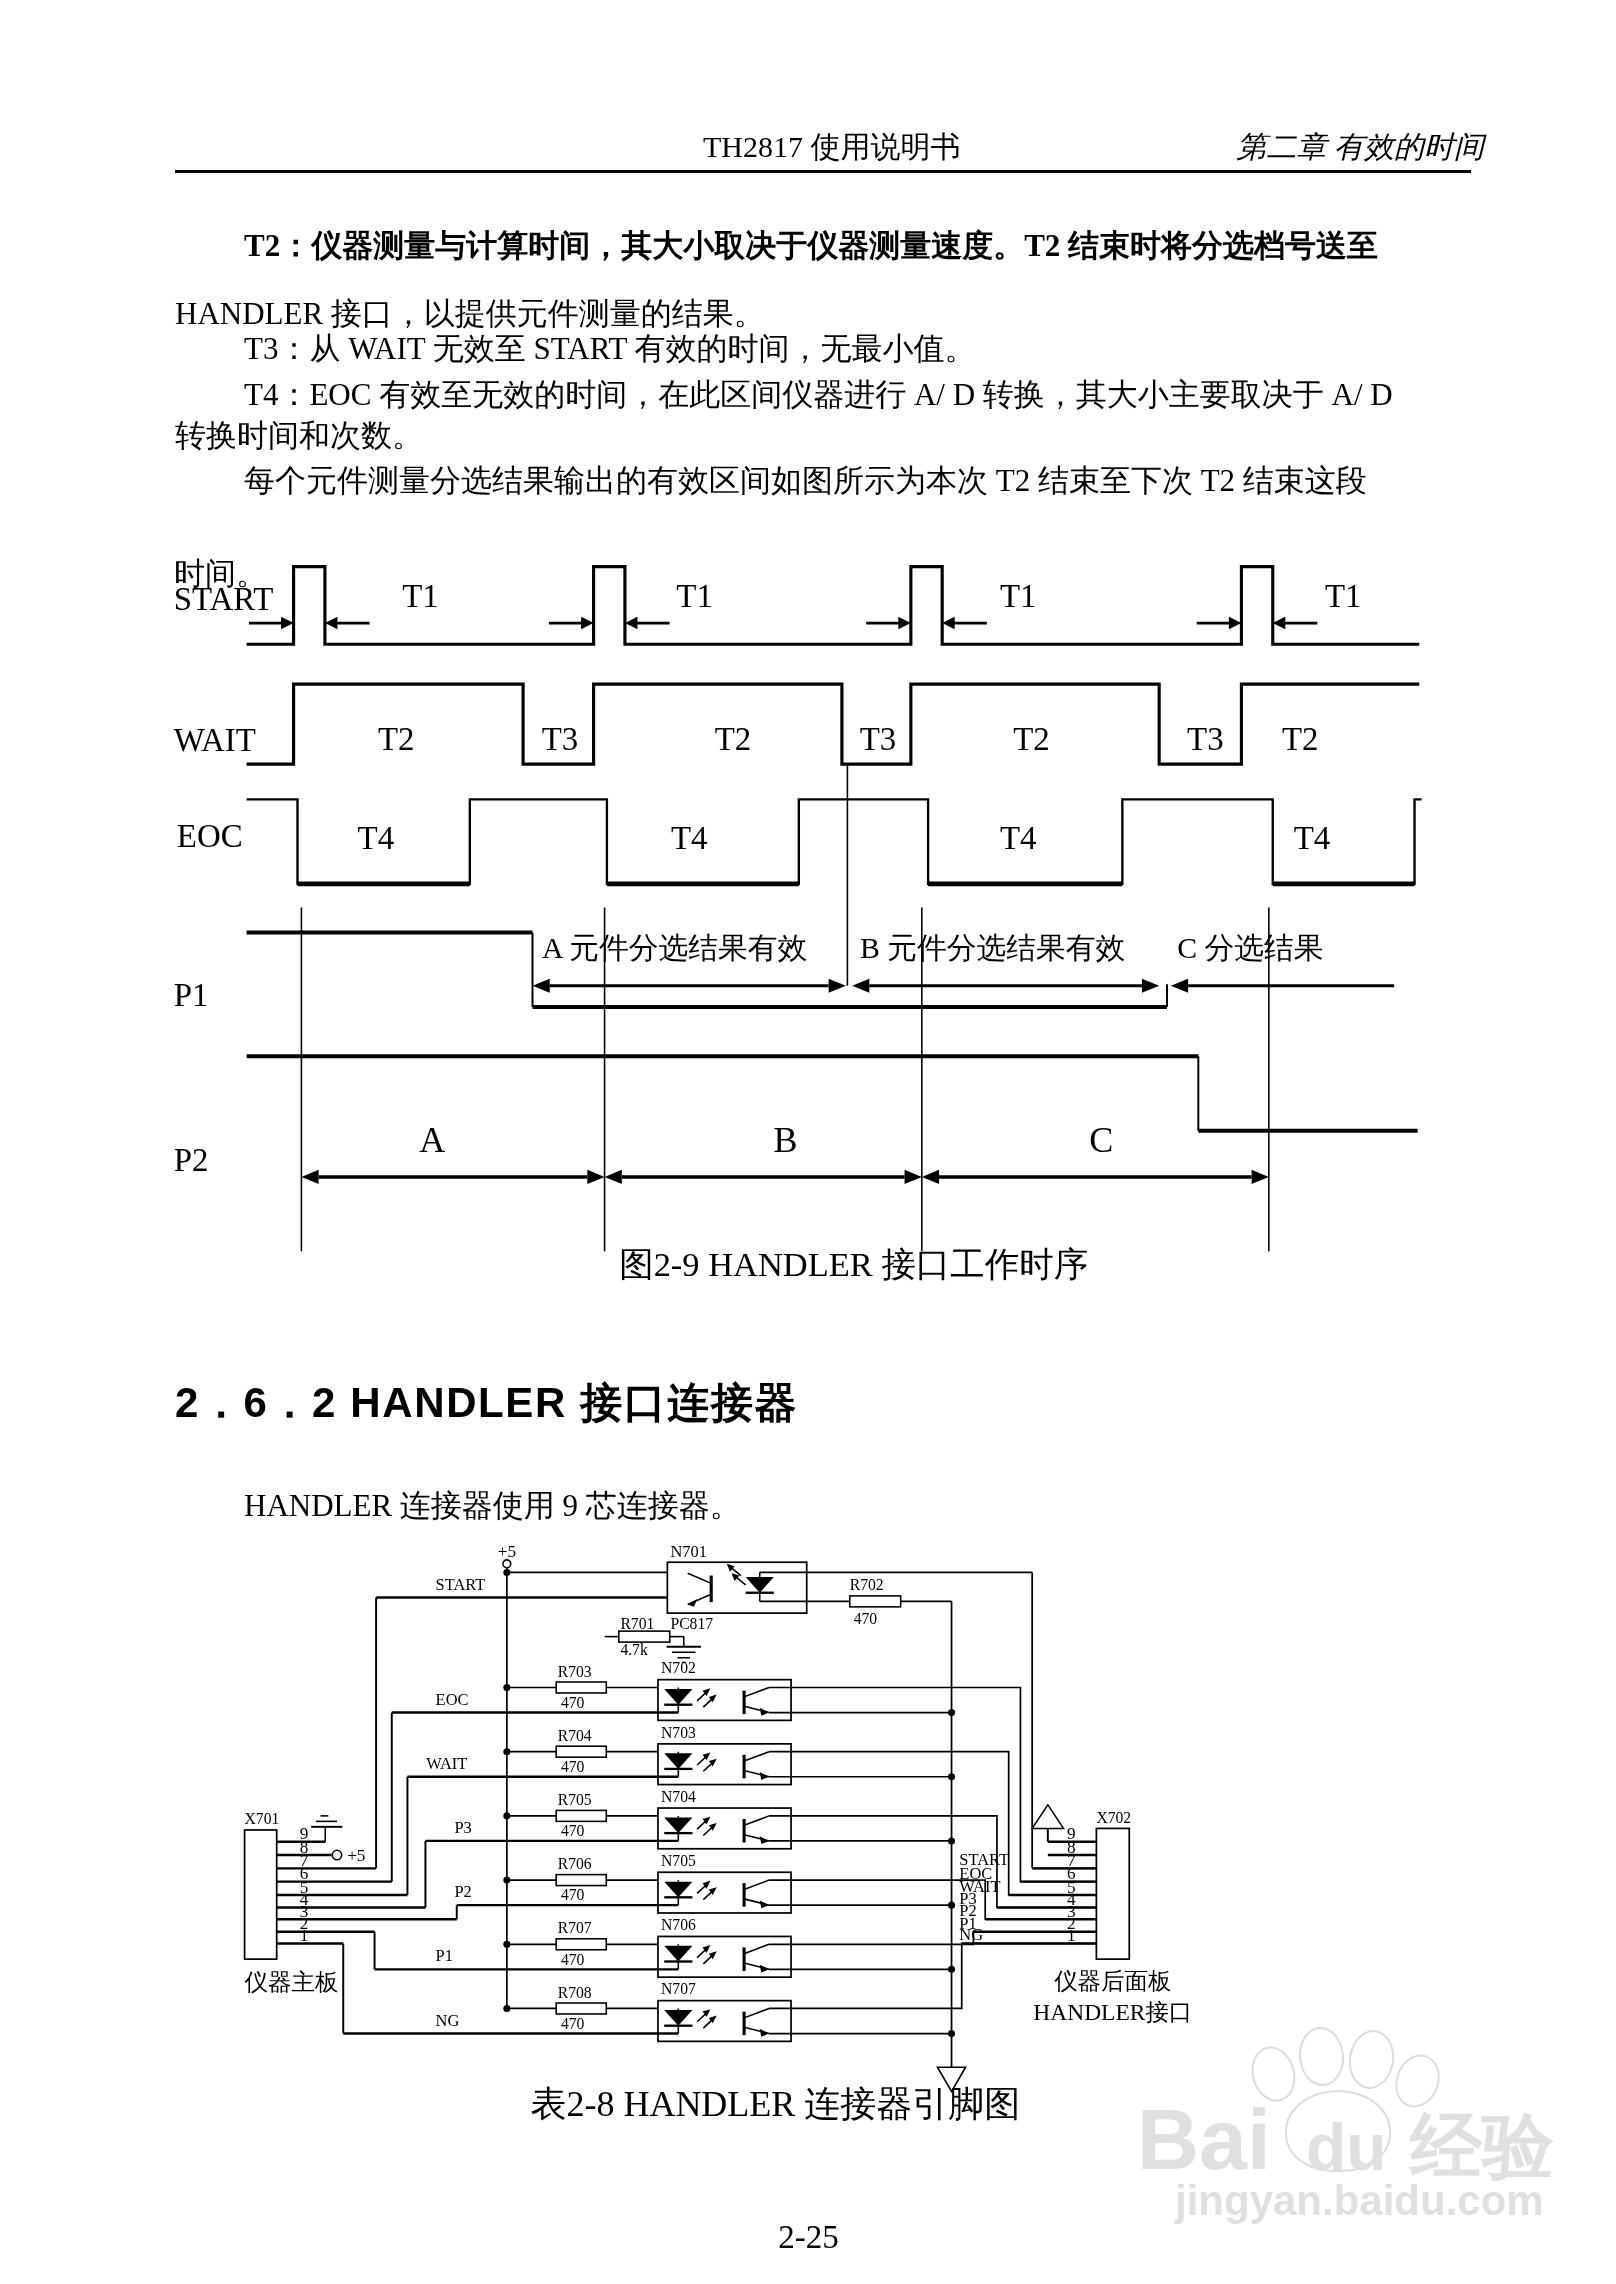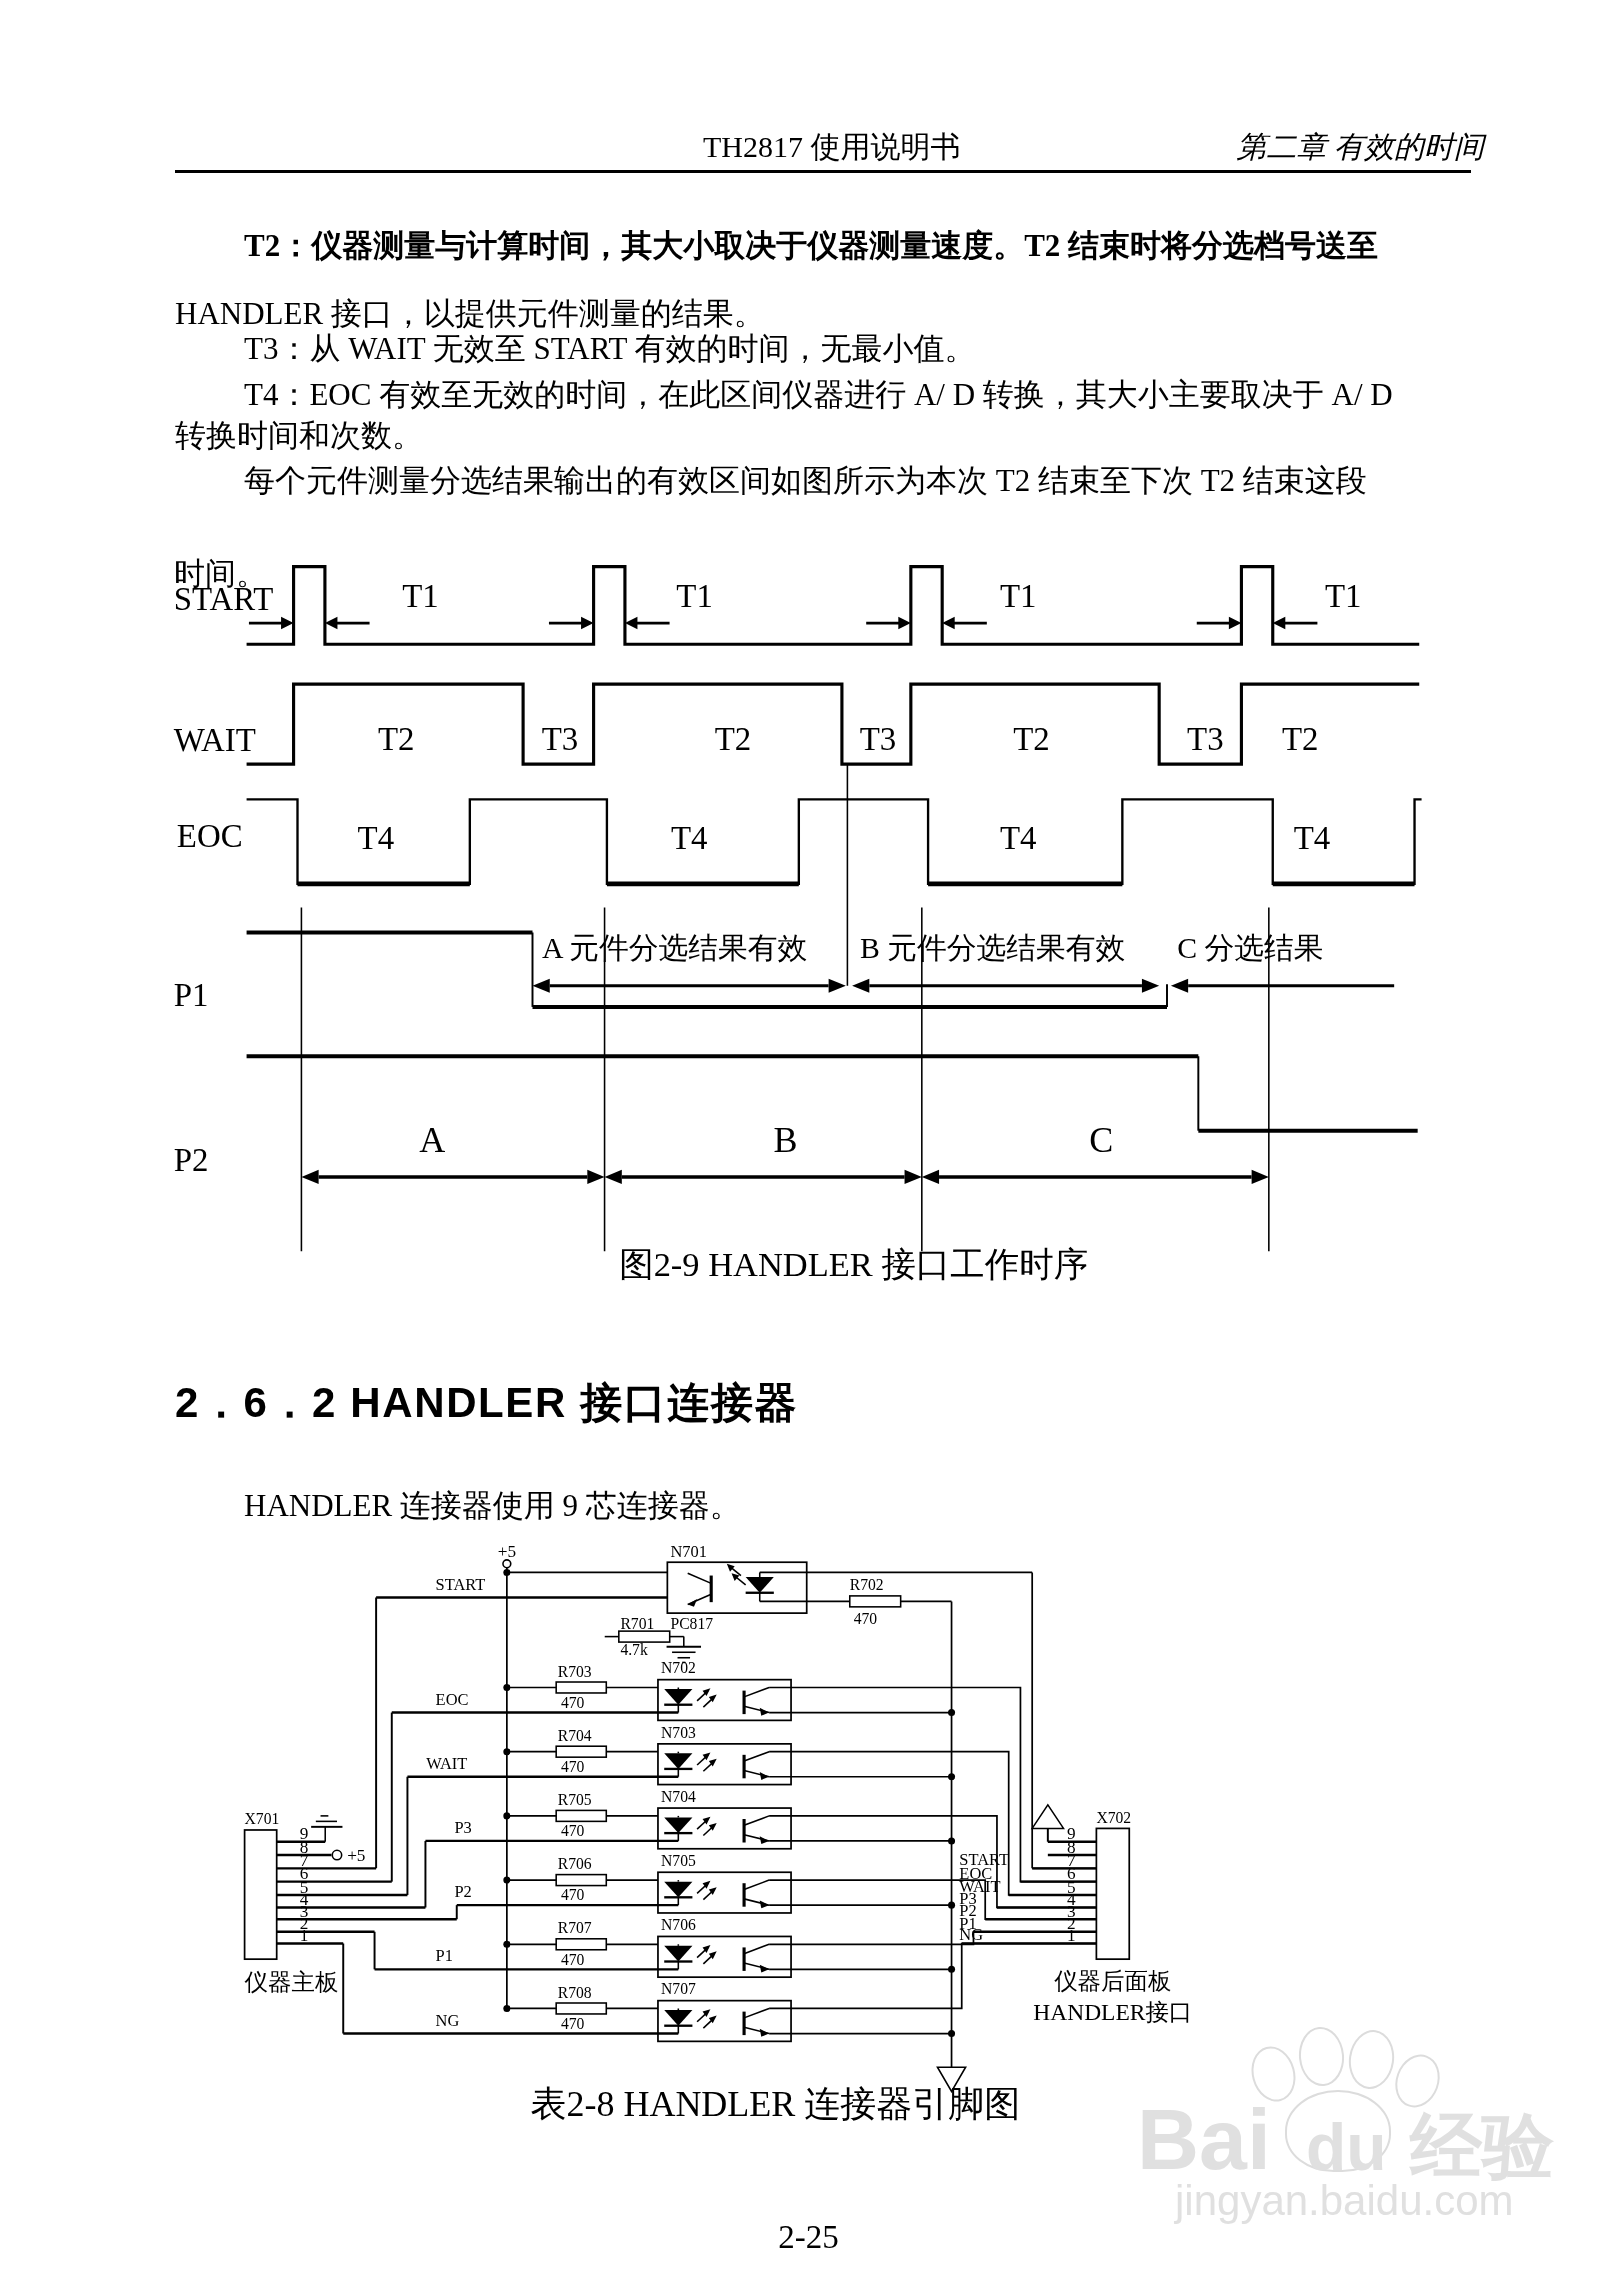--- a/index.html
+++ b/index.html
@@ -450,19 +450,19 @@
 
   <div>
     <div class="toe" style="left:1252px;top:2046px;width:39px;height:52px;transform:rotate(-15deg);"></div>
     <div class="toe" style="left:1299px;top:2027px;width:41px;height:55px;transform:rotate(-5deg);"></div>
     <div class="toe" style="left:1349px;top:2030px;width:41px;height:55px;transform:rotate(8deg);"></div>
     <div class="toe" style="left:1396px;top:2054px;width:39px;height:50px;transform:rotate(20deg);"></div>
     <div class="toe" style="left:1285px;top:2090px;width:102px;height:78px;border-radius:50% 50% 46% 46%;"></div>
     <div class="abs wm" style="left:1137px;top:2090px;font-size:86px;">Bai</div>
     <div class="abs wm" style="left:1306px;top:2109px;font-size:66px;">du</div>
     <div class="abs wm" style="left:1410px;top:2099px;font-size:72px;">经验</div>
-    <div class="abs wm" style="left:1175px;top:2177px;font-size:42px;font-weight:normal;">jingyan.baidu.com</div>
+    <div class="abs wm" style="left:1175px;top:2177px;font-size:42px;font-weight:bold;">jingyan.baidu.com</div>
   </div>
 
   <div class="abs pageno" style="left:0;top:2171px;">2-25</div>
 
 </div>
 
 
 </body></html>

